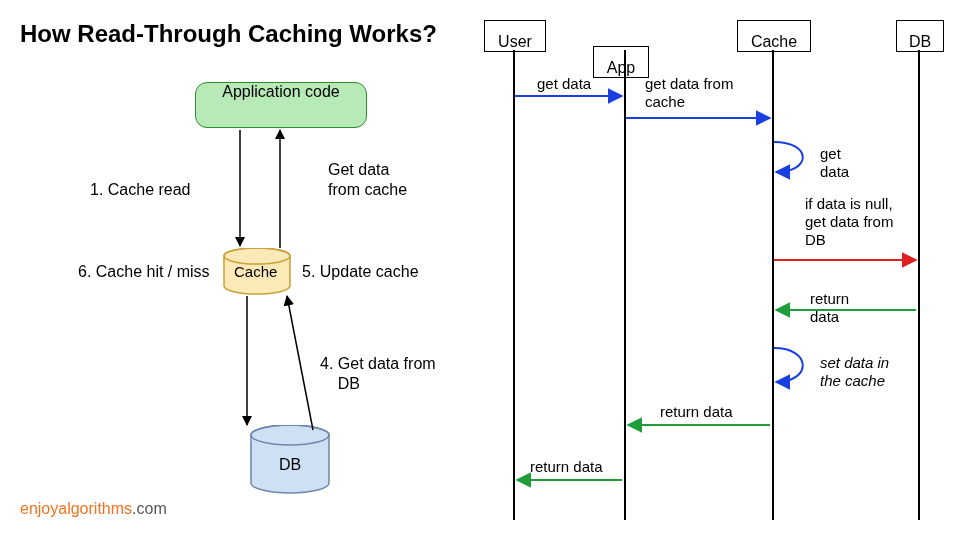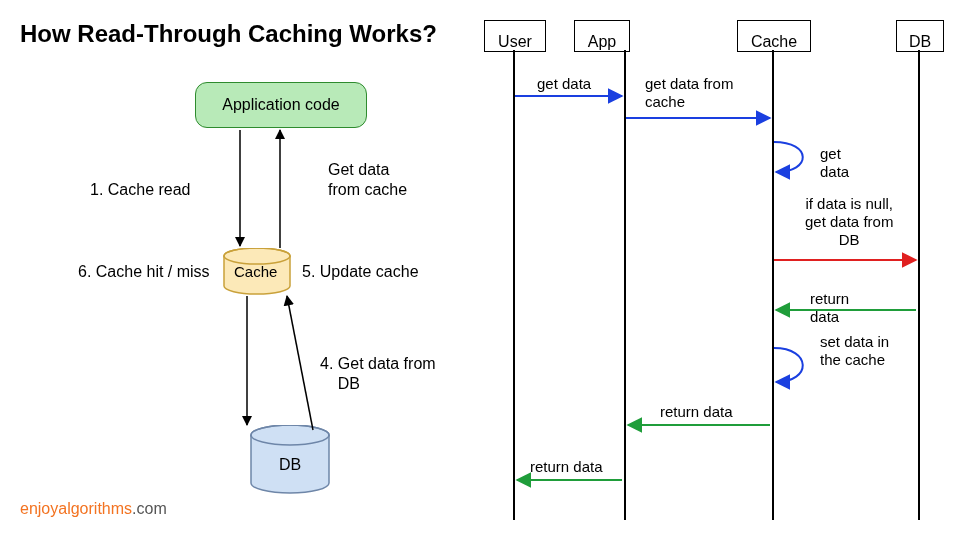--- a/index.html
+++ b/index.html
@@ -25,21 +25,21 @@
     top: 20px;
   }
   
   .app-box {
     position: absolute;
     left: 195px; top: 82px;
     width: 170px; height: 44px;
     background: #b8eab8;
     border: 1.5px solid #2e8b2e;
     border-radius: 12px;
-    display: flex; align-items: center; justify-content: center;
+    display: flex; align-items: flex-start; justify-content: center;
     font-size: 16px;
   }
   .cache-cyl {
     position: absolute;
     left: 222px; top: 248px;
     width: 70px; height: 44px;
   }
   .db-cyl {
     position: absolute;
     left: 249px; top: 425px;
@@ -112,44 +112,44 @@
   <span class="label" style="left:78px; top:262px;">6. Cache hit / miss</span>
   <span class="label" style="left:320px; top:330px; white-space:pre;margin-top:24px;">4. Get data from
     DB</span>
   <span class="label" style="left:302px; top:262px;">5. Update cache</span>
   <span class="label" style="left:328px; top:160px; white-space:pre;">Get data
 from cache</span>
 
   <div class="seq-box" style="left:484px; width:60px;">
       <span>User</span>
     </div>
-  <div class="seq-box" style="left:574px; width:54px;">
+  <div class="seq-box" style="left:593px; width:54px;margin-top:26px;">
       <span>App</span>
     </div>
   <div class="seq-box" style="left:737px; width:72px;">
       <span>Cache</span>
     </div>
   <div class="seq-box" style="left:896px; width:46px;">
       <span>DB</span>
     </div>
 
   <div class="lifeline" style="left:513px;"></div>
   <div class="lifeline" style="left:624px;"></div>
   <div class="lifeline" style="left:772px;"></div>
   <div class="lifeline" style="left:918px;"></div>
 
   <span class="msg-label" style="left:537px; top:75px;">get data</span>
   <span class="msg-label" style="left:645px; top:75px; white-space:pre;">get data from
 cache</span>
   <span class="msg-label" style="left:820px; top:145px;">get data</span>
-  <span class="msg-label" style="left:805px; top:195px; white-space:pre;text-align:center;">if data is null,
+  <span class="msg-label" style="left:805px; top:195px; white-space:pre;">if data is null,
 get data from
 DB</span>
   <span class="msg-label" style="left:810px; top:290px;">return data</span>
-  <span class="msg-label" style="left:820px; top:333px; white-space:pre;">set data in
+  <span class="msg-label" style="left:820px; top:354px; white-space:pre;font-style:italic;">set data in
 the cache</span>
   <span class="msg-label" style="left:660px; top:403px;">return data</span>
   <span class="msg-label" style="left:530px; top:458px;">return data</span>
 
   <div class="footer-brand">
     <span class="orange">enjoyalgorithms</span><span class="gray">.com</span>
   </div>
 
   <svg class="overlay">
     <defs>

